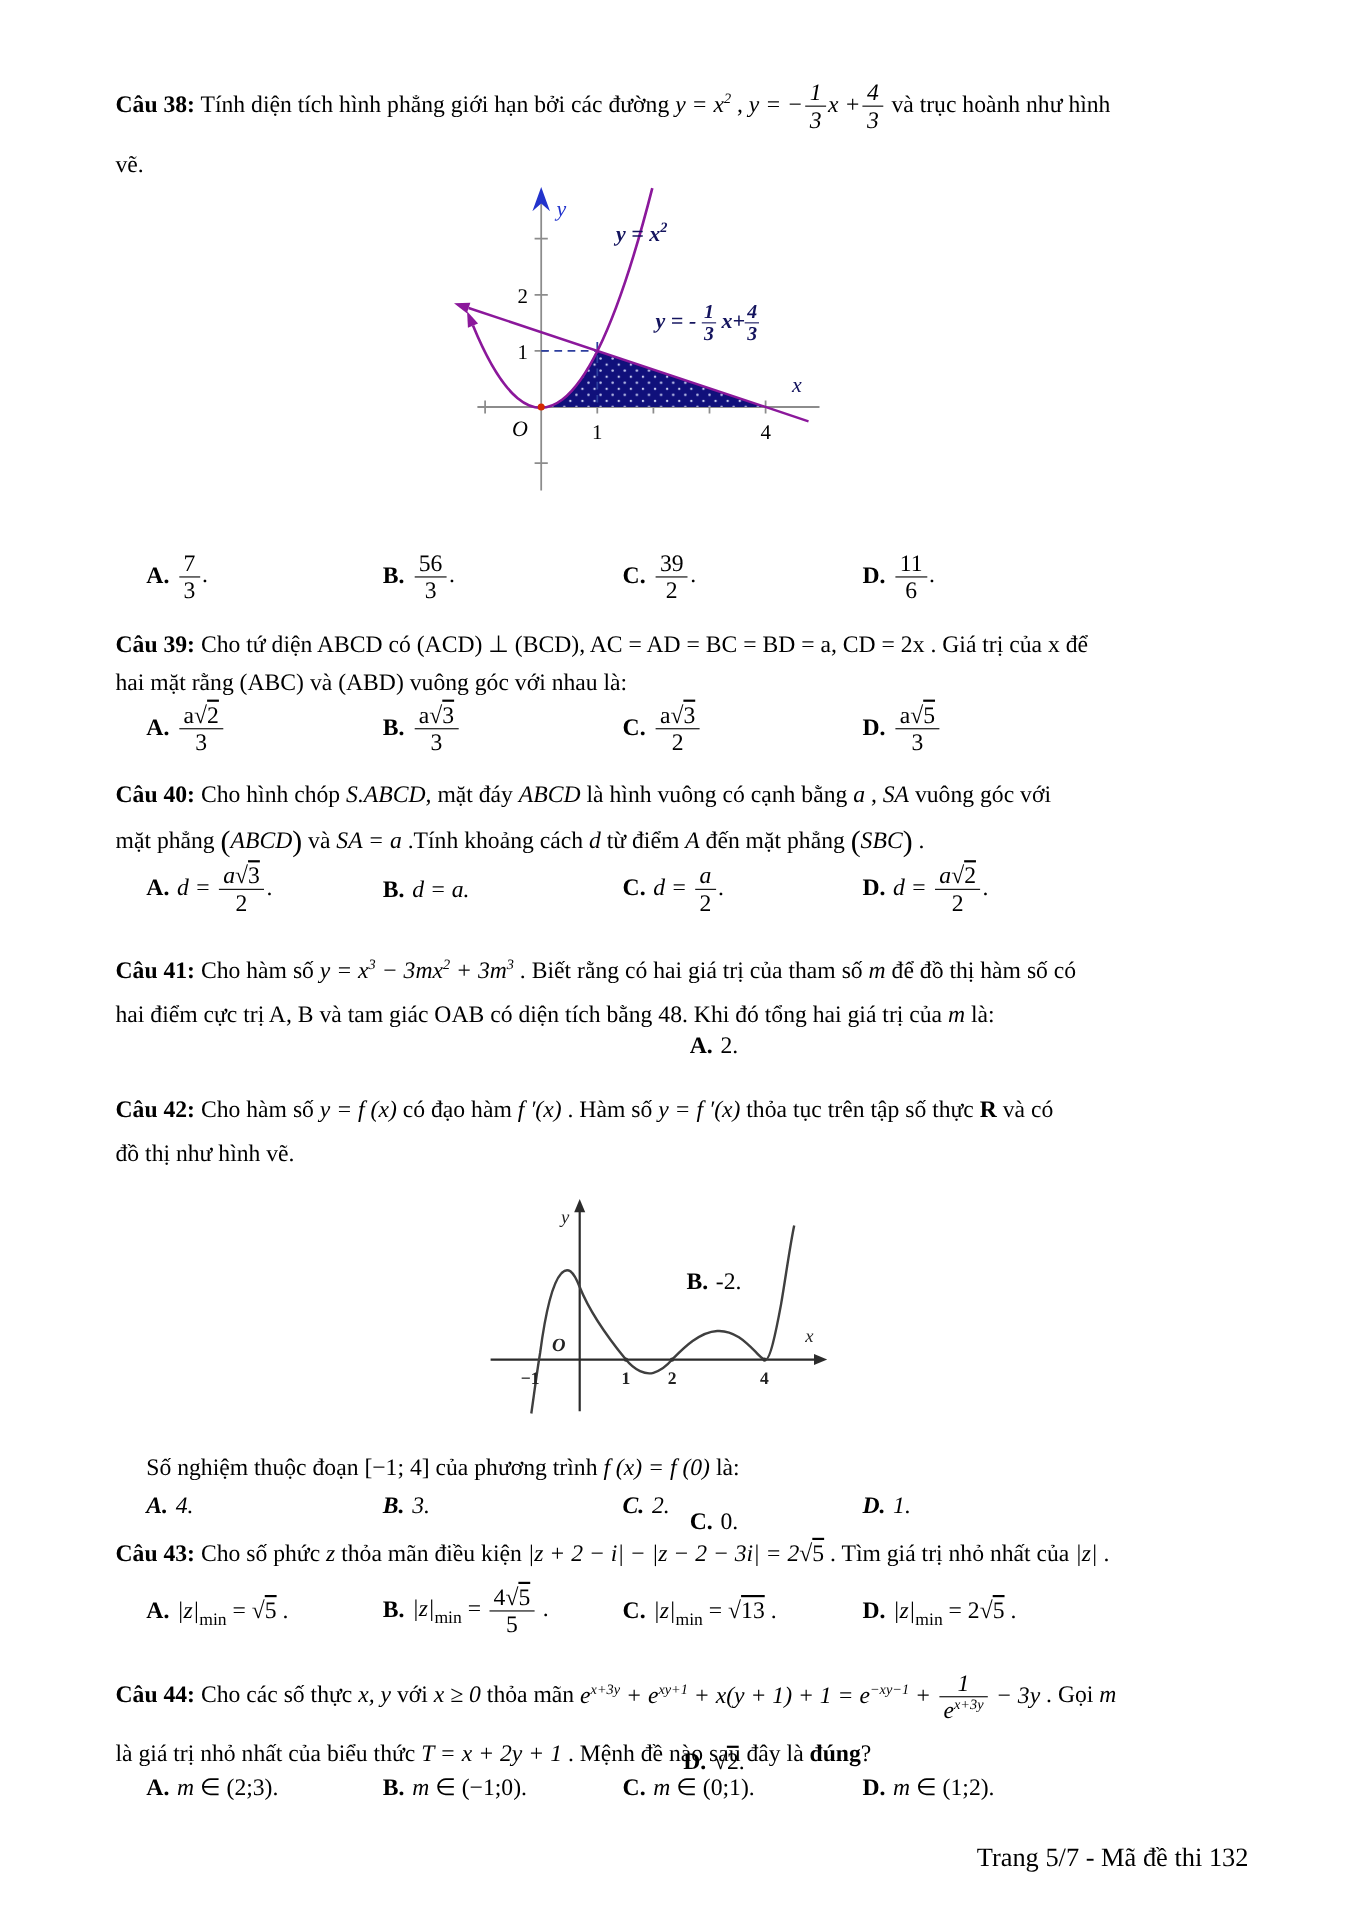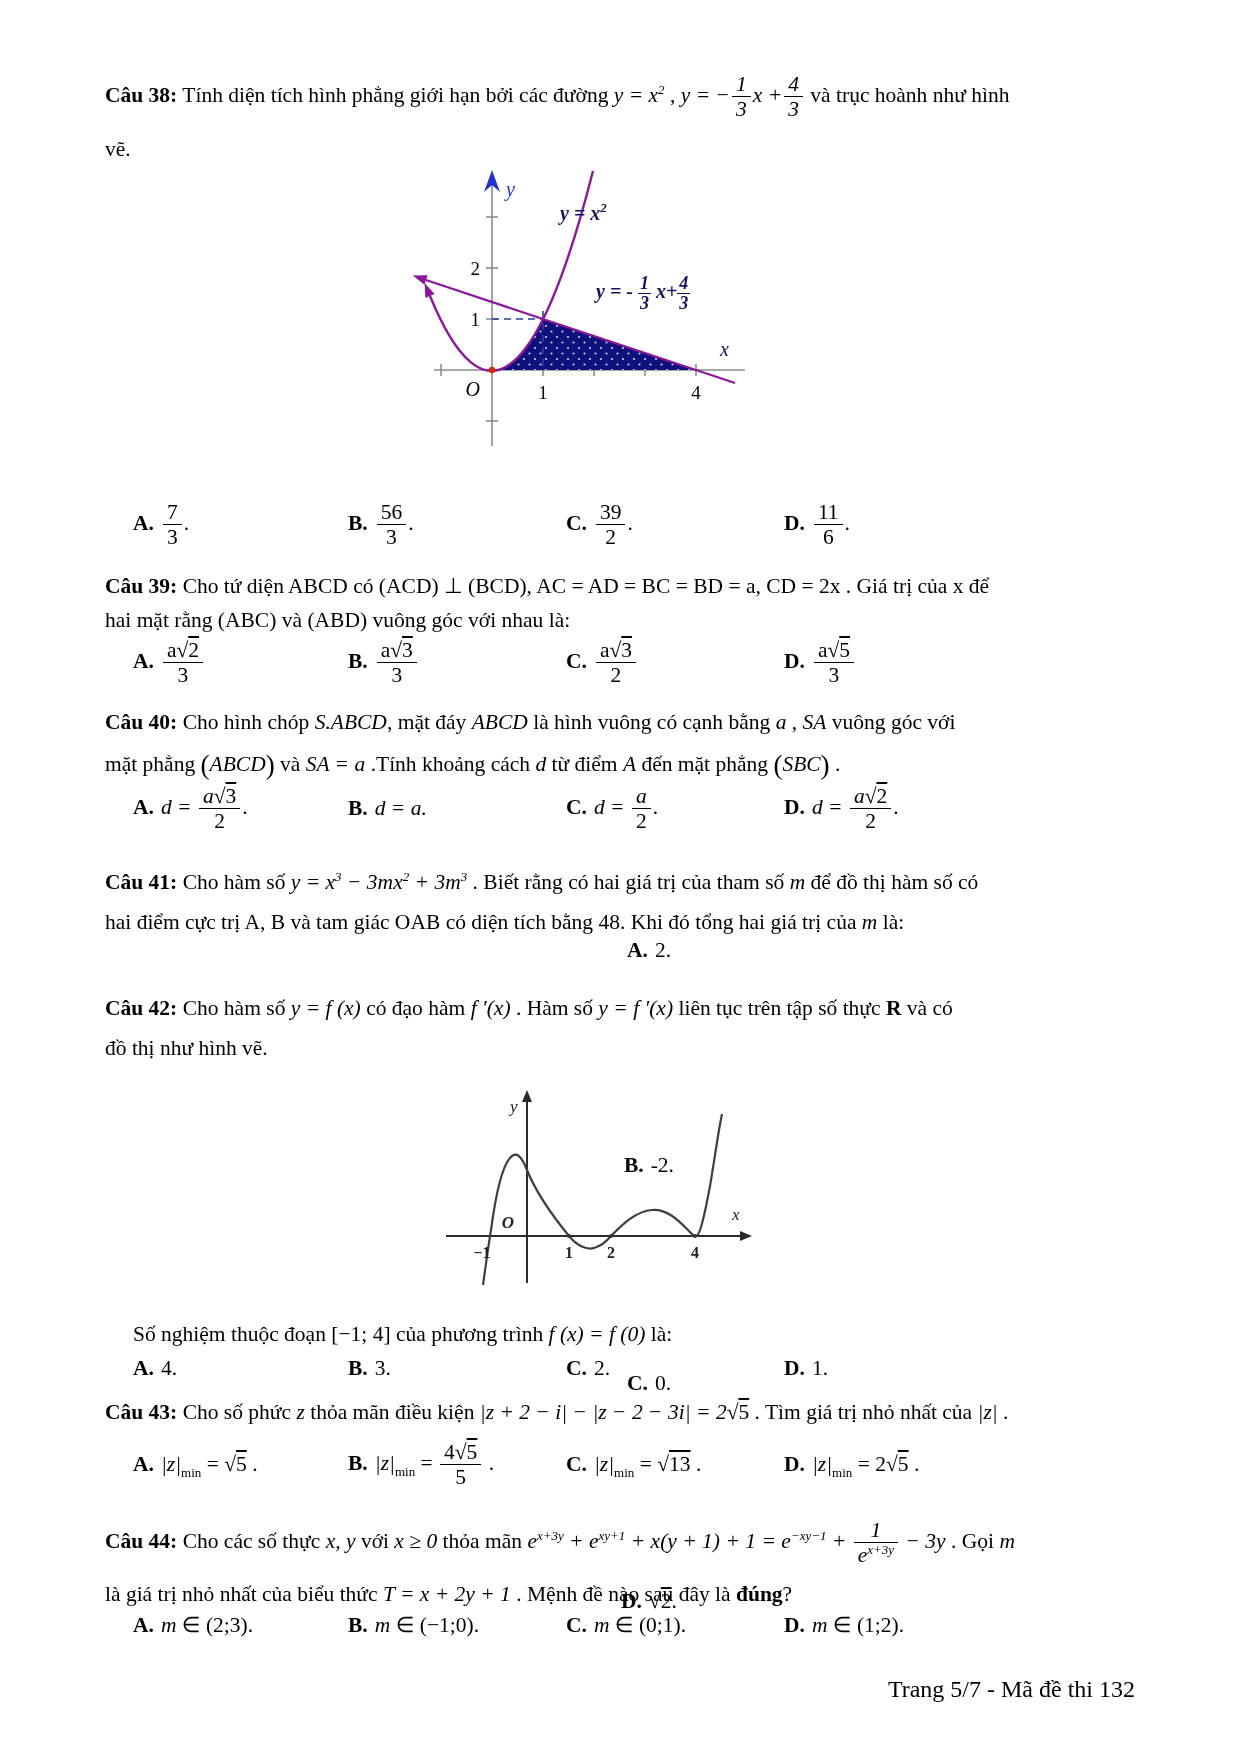--- a/index.html
+++ b/index.html
@@ -7,21 +7,21 @@
        font-family:"Liberation Serif",serif;color:#000;overflow:hidden;}
   .ln{position:absolute;white-space:nowrap;font-size:21.5px;line-height:33px;}
   .b{font-weight:bold;}
   .i{font-style:italic;}
   sup{font-size:13px;line-height:0;}
   .bigp{font-size:27px;vertical-align:-3px;}
   .frac{display:inline-block;vertical-align:middle;text-align:center;line-height:1.12;padding:0 2px;}
   .fn{display:block;border-bottom:1.4px solid #000;padding:0 4px;}
   .fd{display:block;padding:0 4px;}
   .rad{text-decoration:overline;}
-  .msub{font-size:13px;vertical-align:-6px;line-height:0;}
+  .msub{font-size:16px;vertical-align:-6px;line-height:0;}
   .arow{position:absolute;left:105px;width:1060px;padding-left:28px;box-sizing:border-box;
         display:flex;align-items:center;font-size:21.5px;}
   .ai{white-space:nowrap;}
   .c1{flex:0 0 215px;} .c2{flex:0 0 218px;} .c3{flex:0 0 218px;} .c4{flex:1;}
   .ak{font-weight:bold;padding-right:7px;}
   .gwrap{position:absolute;}
   .g1lab{position:absolute;color:#14145E;font-style:italic;font-size:20px;white-space:nowrap;font-weight:bold;}
   .gfrac{display:inline-block;text-align:center;vertical-align:middle;line-height:1.05;font-size:18px;}
   .gfn{display:block;border-bottom:1.2px solid #14145E;padding:0 2px;}
   .gfd{display:block;padding:0 2px;}
@@ -126,21 +126,21 @@
 </div>
 <div class="arow" style="top:938px;flex-direction:column;">
   <span class="ai c1"><span class="ak">A.</span><span>2.</span></span>
   <span class="ai c2"><span class="ak">B.</span><span>-2.</span></span>
   <span class="ai c3"><span class="ak">C.</span><span>0.</span></span>
   <span class="ai c4"><span class="ak">D.</span><span>√</span><span class="rad">2</span><span>.</span></span>
 </div>
 
 <div class="ln" style="left:105px;top:992px;">
   <span class="b">Câu 42:</span>
-  <span>Cho hàm số </span><span class="i">y = f (x)</span><span> có đạo hàm </span><span class="i">f ′(x)</span><span> . Hàm số </span><span class="i">y = f ′(x)</span><span> liên tục trên tập số thực </span><span class="b">R</span><span> và có</span>
+  <span>Cho hàm số </span><span class="i">y = f (x)</span><span> có đạo hàm </span><span class="i">f ′(x)</span><span> . Hàm số </span><span class="i">y = f ′(x)</span><span> thỏa tục trên tập số thực </span><span class="b">R</span><span> và có</span>
 </div>
 <div class="ln" style="left:105px;top:1032px;">
   <span>đồ thị như hình vẽ.</span>
 </div>
 
 <div class="gwrap" style="left:430px;top:1078px;width:330px;height:225px;">
   <svg width="330" height="225" viewBox="0 0 330 225">
     <line x1="16" y1="158" x2="312" y2="158" stroke="#2B2B2B" stroke-width="2"></line>
     <polygon points="322,158 310,153 310,163" fill="#2B2B2B"></polygon>
     <line x1="97" y1="205" x2="97" y2="20" stroke="#2B2B2B" stroke-width="2"></line>
@@ -155,21 +155,21 @@
     <text x="181" y="180" font-size="16" font-weight="bold" text-anchor="middle" fill="#222">2</text>
     <text x="265" y="180" font-size="16" font-weight="bold" text-anchor="middle" fill="#222">4</text>
     <text x="80" y="34" font-size="17" font-style="italic" fill="#222">y</text>
     <text x="302" y="142" font-size="17" font-style="italic" fill="#222">x</text>
   </svg>
 </div>
 
 <div class="ln" style="left:133px;top:1318px;">
   <span>Số nghiệm thuộc đoạn </span><span>[−1; 4]</span><span> của phương trình </span><span class="i">f (x) = f (0)</span><span> là:</span>
 </div>
-<div class="arow" style="top:1356px;">
+<div class="arow" style="top:1356px;font-style:italic;">
   <span class="ai c1"><span class="ak">A.</span><span>4.</span></span>
   <span class="ai c2"><span class="ak">B.</span><span>3.</span></span>
   <span class="ai c3"><span class="ak">C.</span><span>2.</span></span>
   <span class="ai c4"><span class="ak">D.</span><span>1.</span></span>
 </div>
 
 <div class="ln" style="left:105px;top:1396px;">
   <span class="b">Câu 43:</span>
   <span>Cho số phức </span><span class="i">z</span><span> thỏa mãn  điều kiện </span><span class="i">|z + 2 − i| − |z − 2 − 3i| = 2</span><span>√</span><span class="rad">5</span><span> . Tìm giá trị nhỏ nhất của </span><span class="i">|z|</span><span> .</span>
 </div>

